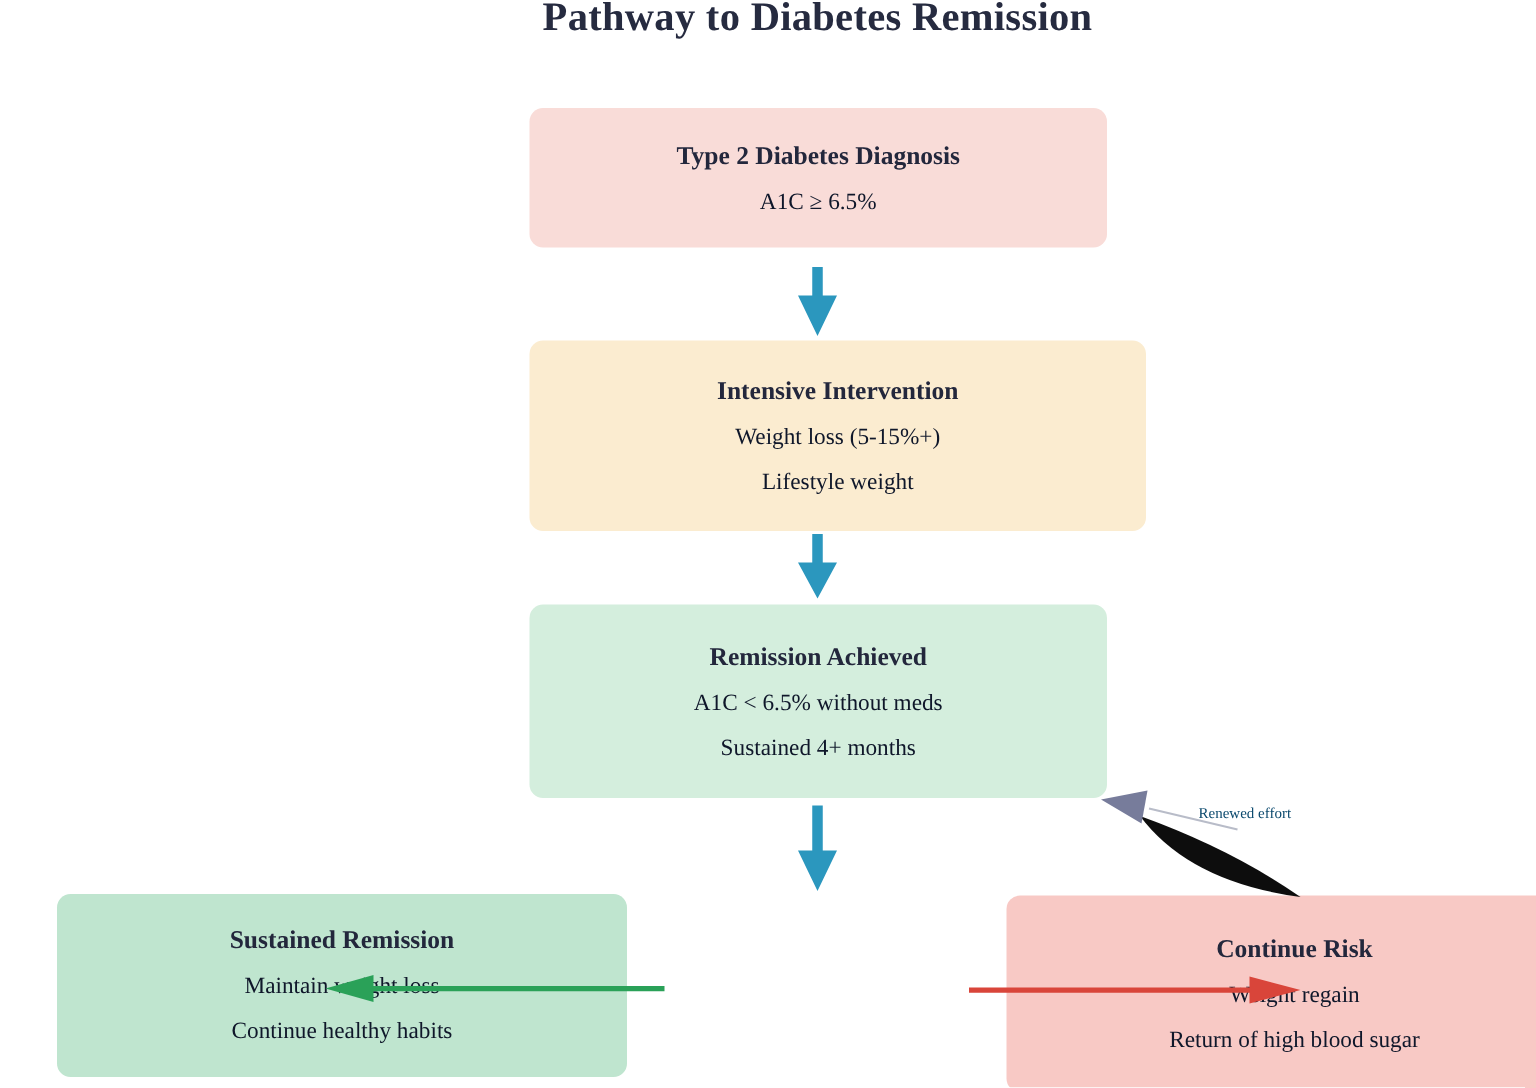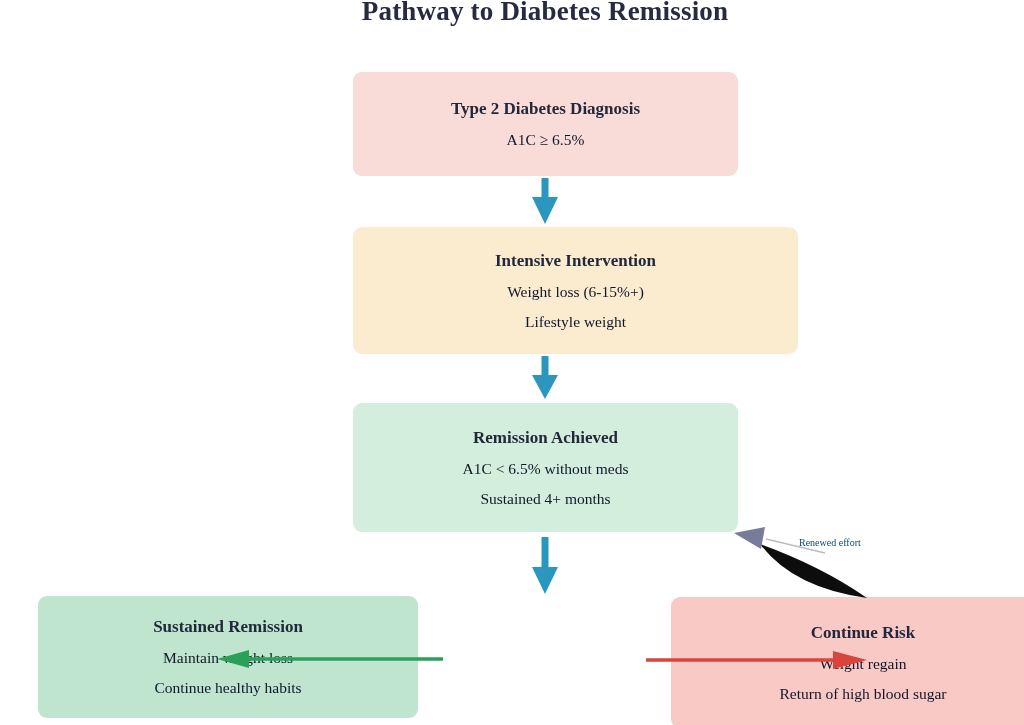--- a/index.html
+++ b/index.html
@@ -11,22 +11,22 @@
     position:absolute;left:0;top:-4px;width:1024px;text-align:center;
     font-size:27px;font-weight:bold;color:#262b40;letter-spacing:.2px;
   }
   .node{
     position:absolute;border-radius:9px;display:flex;flex-direction:column;
     align-items:center;justify-content:center;text-align:center;row-gap:12px;
     z-index:1;
   }
   .node .heading{font-size:17px;font-weight:bold;color:#23273c;}
   .node .line{font-size:15.5px;color:#0f172a;}
-  .node-diagnosis   {left:320px;top:72px; width:385px;height:104px;background:#f9dcd8;}
-  .node-intervention{left:320px;top:227px;width:445px;height:127px;background:#fbecd0;}
+  .node-diagnosis   {left:320px;top:72px; width:385px;height:93px;background:#f9dcd8;}
+  .node-intervention{left:320px;top:227px;width:411px;height:127px;background:#fbecd0;}
   .node-remission   {left:320px;top:403px;width:385px;height:129px;background:#d4eedd;justify-content:center;}
   .node-sustained   {left:5px;  top:596px;width:380px;height:122px;background:#bfe5cf;}
   .node-relapse     {left:638px;top:597px;width:384px;height:131px;background:#f8c9c5;}
   .overlay{position:absolute;left:0;top:0;width:1024px;height:725px;z-index:5;pointer-events:none;}
   .edge-label{
     position:absolute;left:766px;top:537px;font-size:10px;color:#0c4a6e;z-index:6;
   }
 </style>
 </head>
 <body>
@@ -35,21 +35,21 @@
 
   <div class="title">Pathway to Diabetes Remission</div>
 
   <div class="node node-diagnosis">
     <div class="heading">Type 2 Diabetes Diagnosis</div>
     <div class="line">A1C ≥ 6.5%</div>
   </div>
 
   <div class="node node-intervention">
     <div class="heading">Intensive Intervention</div>
-    <div class="line">Weight loss (6-15%+)</div>
+    <div class="line">Weight loss (5-15%+)</div>
     <div class="line">Lifestyle weight</div>
   </div>
 
   <div class="node node-remission">
     <div class="heading">Remission Achieved</div>
     <div class="line">A1C &lt; 6.5% without meds</div>
     <div class="line">Sustained 4+ months</div>
   </div>
 
   <div class="node node-sustained">

